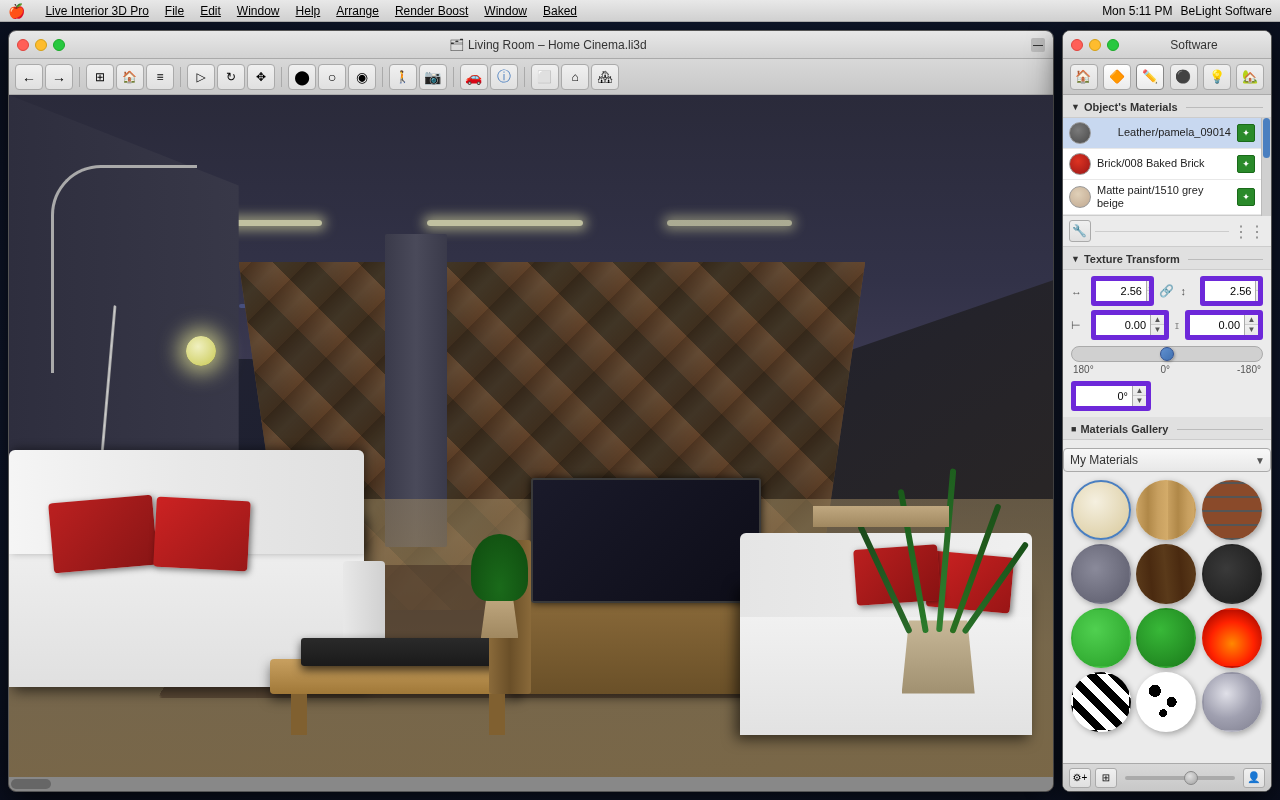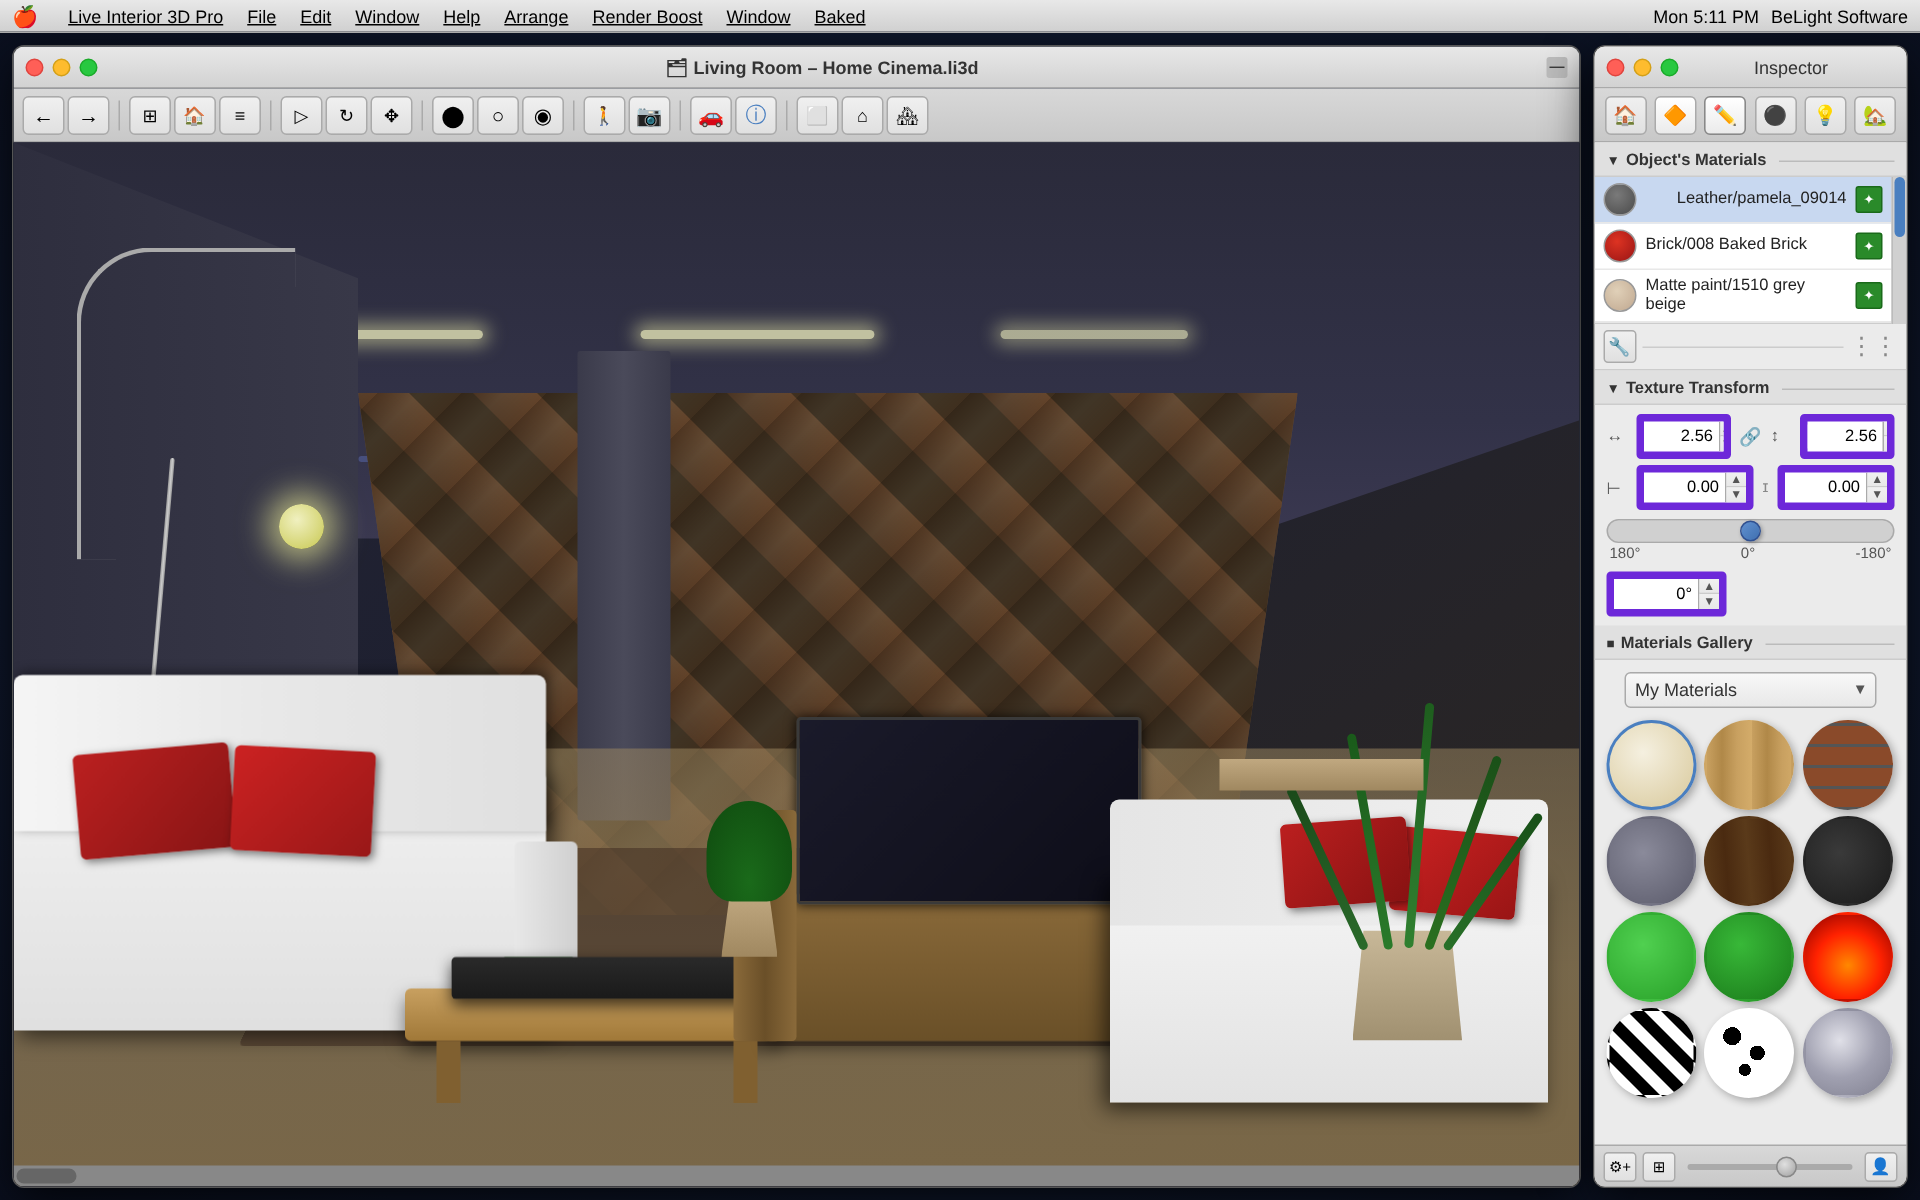--- a/index.html
+++ b/index.html
@@ -74,21 +74,21 @@
     }
     .tl-close { background: #ff5f57; border: 1px solid #e0443e; }
     .tl-min { background: #febc2e; border: 1px solid #d4a017; }
     .tl-max { background: #28c840; border: 1px solid #1aab29; }
 
     .window-title {
       flex: 1;
       text-align: center;
       font-size: 12px;
       color: #333;
-      font-weight: 700;
+      font-weight: 400;
     }
 
     .window-collapse {
       width: 14px;
       height: 14px;
       background: #bbb;
       border-radius: 2px;
       display: flex;
       align-items: center;
       justify-content: center;
@@ -448,21 +448,21 @@
       gap: 4px;
       padding: 2px 8px;
     }
 
     
     .gallery-section {
       padding: 4px 0;
     }
 
     .gallery-dropdown-row {
-      padding: 4px 20px;
+      padding: 4px 0;
       text-decoration: underline;
     }
 
     .gallery-dropdown {
       width: 100%;
       height: 24px;
       background: linear-gradient(to bottom, #f8f8f8, #e8e8e8);
       border: 1px solid #aaa;
       border-radius: 4px;
       padding: 0 24px 0 6px;
@@ -799,21 +799,21 @@
       </div>
     </div>
   </div>
 
   <div class="inspector-panel">
 
     <div class="inspector-titlebar">
       <div class="traffic-light tl-close"></div>
       <div class="traffic-light tl-min"></div>
       <div class="traffic-light tl-max"></div>
-      <div class="inspector-title-text">Inspector</div>
+      <div class="inspector-title-text">Software</div>
     </div>
 
     <div class="inspector-tabs">
       <div class="inspector-tab" style="font-size:13px;">🏠</div>
       <div class="inspector-tab" style="font-size:13px; background:linear-gradient(to bottom,#fff,#ebebeb);">🔶</div>
       <div class="inspector-tab active" style="font-size:13px;">✏️</div>
       <div class="inspector-tab" style="font-size:13px;">⚫</div>
       <div class="inspector-tab" style="font-size:13px;">💡</div>
       <div class="inspector-tab" style="font-size:13px;">🏡</div>
     </div>

